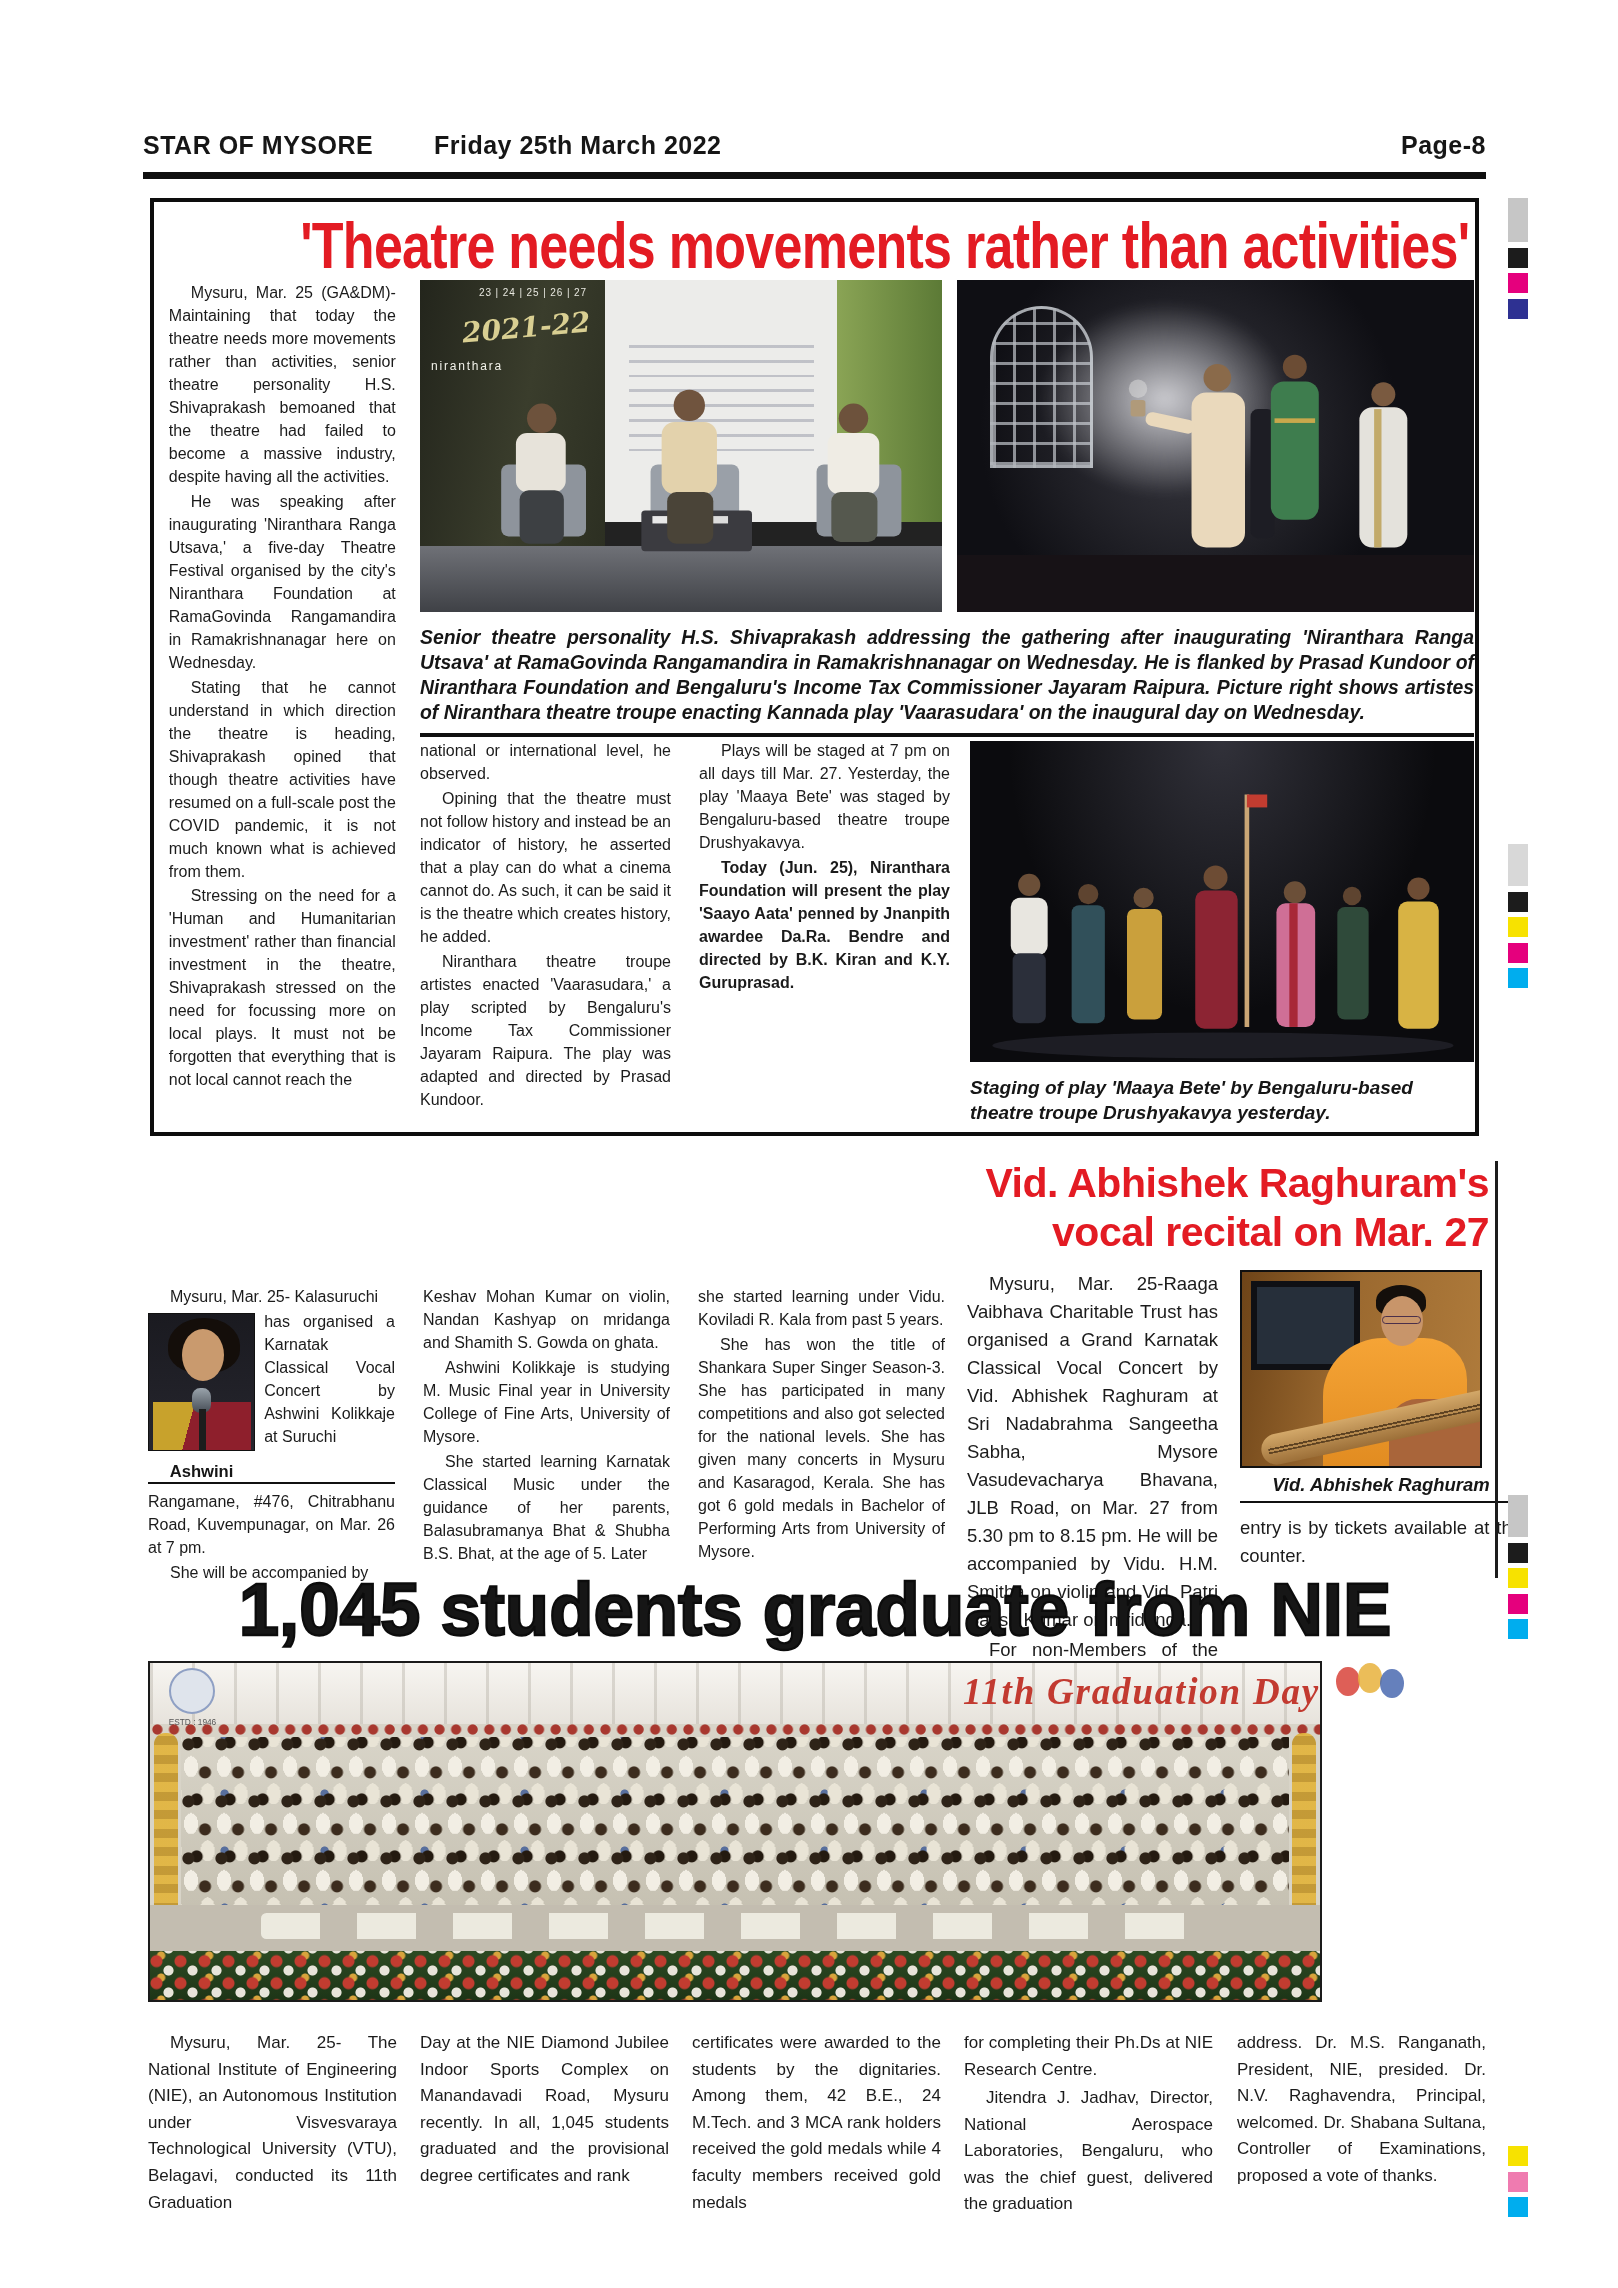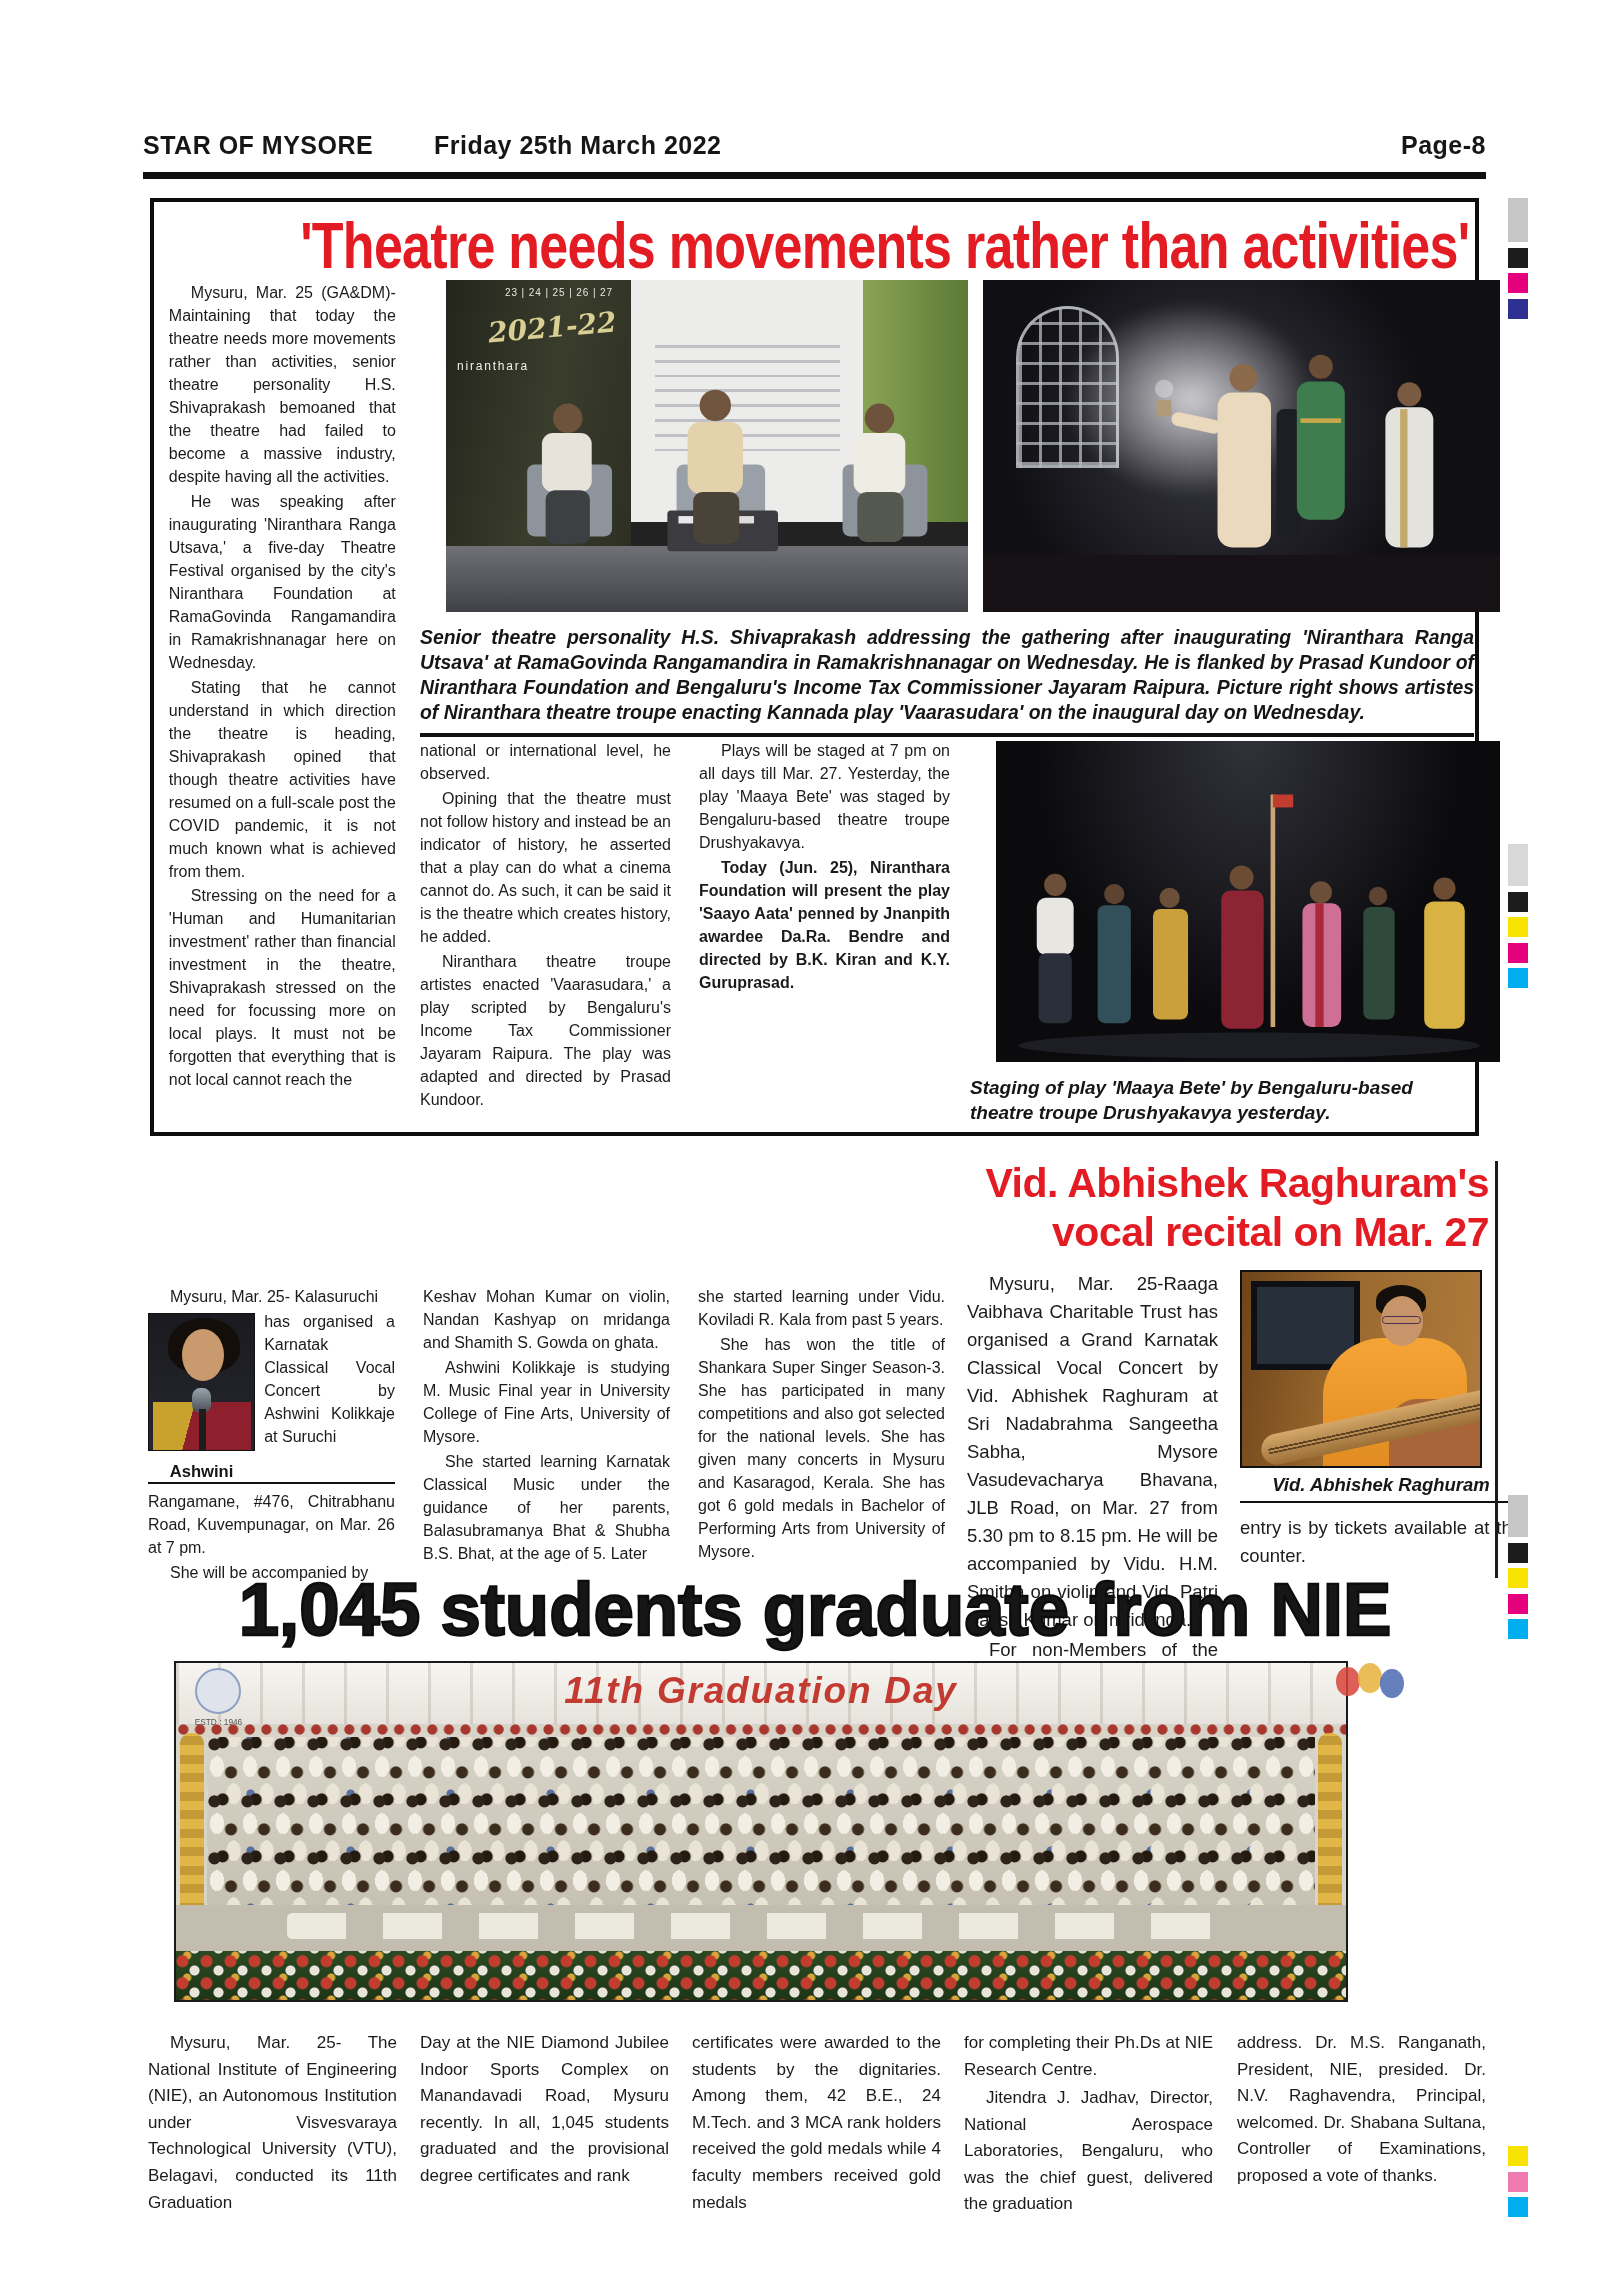--- a/index.html
+++ b/index.html
@@ -20,21 +20,21 @@
   .bodytext p.noindent { text-indent:0; }
   .bodytext p.bold { font-weight:bold; }
 
   
   .t-box { position:absolute; left:150px; top:198px; width:1329px; height:938px; border:4.6px solid #0d0d0d; background:#fff; }
   .t-headline { position:absolute; left:0; right:0; top:5.5px; text-align:center; white-space:nowrap; }
   .t-headline span { display:inline-block; font-size:65px; font-weight:bold; transform:scaleX(.8); letter-spacing:-0.9px; }
   .t-col1 { position:absolute; left:14.8px; top:79px; width:227px; }
   .t-col2 { position:absolute; left:266px; top:537px; width:251px; }
   .t-col3 { position:absolute; left:545px; top:537px; width:251px; }
-  .photo { position:absolute; overflow:hidden; background:#222;margin-left:26px; }
+  .photo { position:absolute; overflow:hidden; background:#222; }
   .t-photo1 { left:266px; top:78px; width:522px; height:332px; }
   .t-photo2 { left:803px; top:78px; width:517px; height:332px; }
   .t-caption { position:absolute; left:266px; top:423px; width:1054px; font-size:19.4px; line-height:25px;
                font-weight:bold; font-style:italic; text-align:justify; padding-bottom:8.3px; border-bottom:4.6px solid #101010; }
   .t-maaya { left:816px; top:539px; width:504px; height:321px; }
   .t-maaya-cap { position:absolute; left:816px; top:873px; width:504px; 
                  font-size:19px; line-height:25px; font-weight:bold; font-style:italic; }
 
   
   .p1-left { position:absolute; left:0; top:0; width:185px; height:277px; background:linear-gradient(100deg,#23251c,#3a3d2c 55%,#2c2f22); }
@@ -102,21 +102,21 @@
   .a-entry p { font-size:18.5px; line-height:28px; text-indent:0; }
   .v-rule { position:absolute; left:1495px; top:1161px; width:2.8px; height:417px; background:#1c1c1c; }
 
   
   .n-head { position:absolute; left:143px; top:1567px; width:1344px; text-align:center; white-space:nowrap; }
   .n-head span { display:inline-block; font-size:74px; font-weight:bold; letter-spacing:0;
                  -webkit-text-stroke:2.3px #0c0c0c; transform:scaleX(.98); }
   .n-photo { left:148px; top:1661px; width:1174px; height:341px; border:2.8px solid #1a1a1a; background:#d8d4c8; }
   .gp-drape { position:absolute; left:0; right:0; top:0; height:61px;
       background:repeating-linear-gradient(90deg, rgba(178,173,162,.4) 0 2.8px, transparent 2.8px 42px), linear-gradient(#f7f5f1,#e7e3dc); }
-  .gp-banner { position:absolute; left:0; right:0; top:7.4px; text-align:center; font-family:Liberation Sans, sans-serif;
+  .gp-banner { position:absolute; left:0; right:0; top:7.4px; text-align:right; font-family:Liberation Serif, serif;
       font-style:italic; font-weight:bold; font-size:37px; color:#c23a30; letter-spacing:1.8px; }
   .gp-logo { position:absolute; left:18.5px; top:4.6px; width:46px; height:46px; border-radius:50%;
       background:#dfe4ec; border:2.8px solid #8fa0c4; }
   .gp-estd { position:absolute; left:5.5px; top:54px; width:74px; text-align:center; font-size:8.3px; color:#555; }
   .gp-garland { position:absolute; left:0; right:0; top:59px; height:14.8px;
       background:radial-gradient(circle at 7.4px 7.4px, #a8382f 0 4.6px, transparent 5.5px) 0 0/16.6px 14.8px repeat-x; }
   .gp-crowd { position:absolute; left:31px; right:31px; top:74px; height:168px;
       background:
         radial-gradient(circle at 7.4px 7.4px, #2e2318 0 5.5px, rgba(0,0,0,0) 6.5px) 0 0/33px 57px repeat,
         radial-gradient(circle at 7.4px 7.4px, #3c2c1e 0 5.5px, rgba(0,0,0,0) 6.5px) 16.6px 28px/33px 57px repeat,

